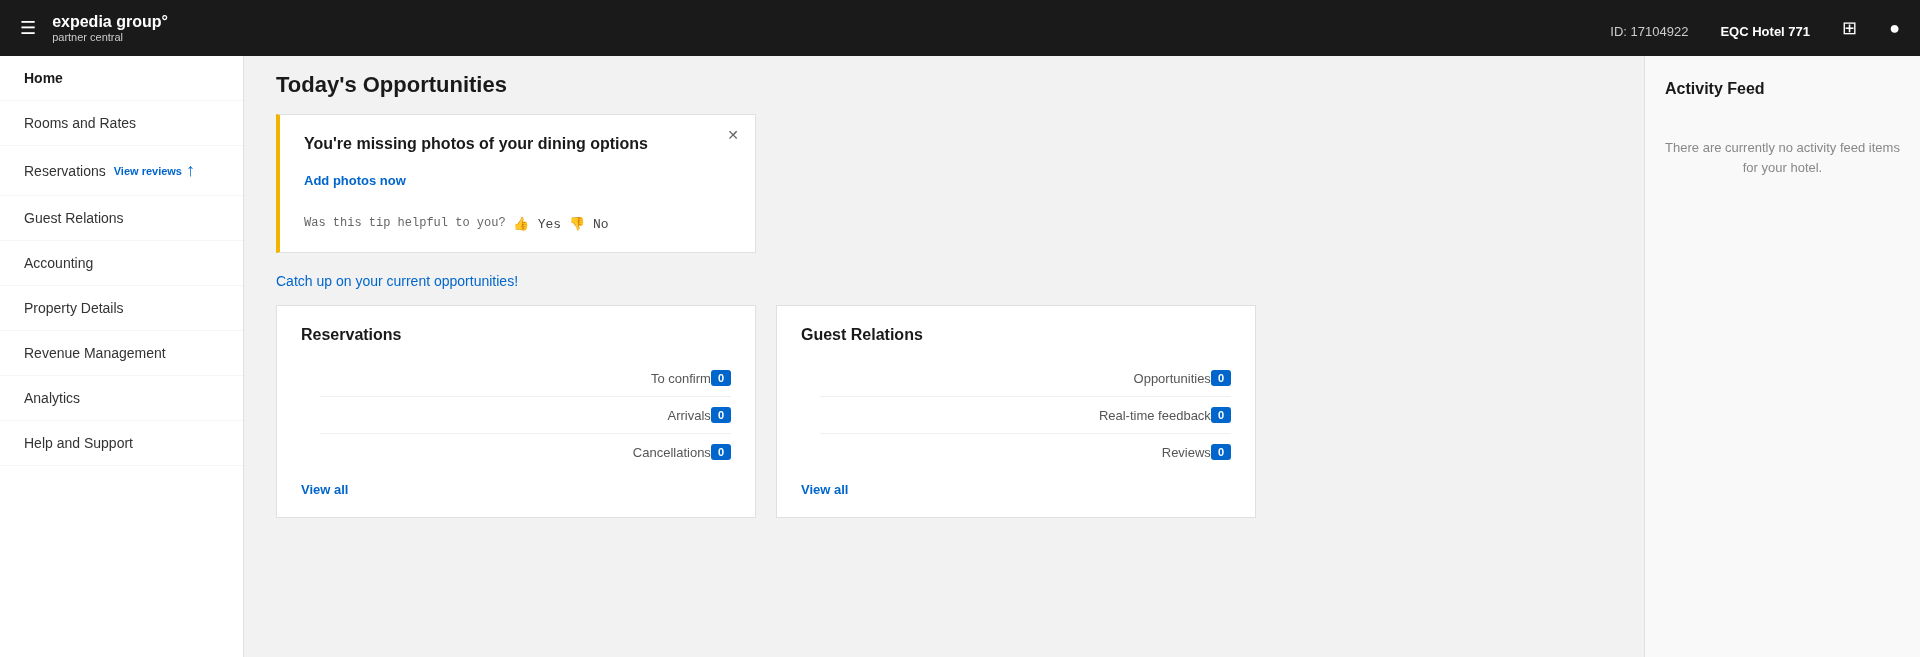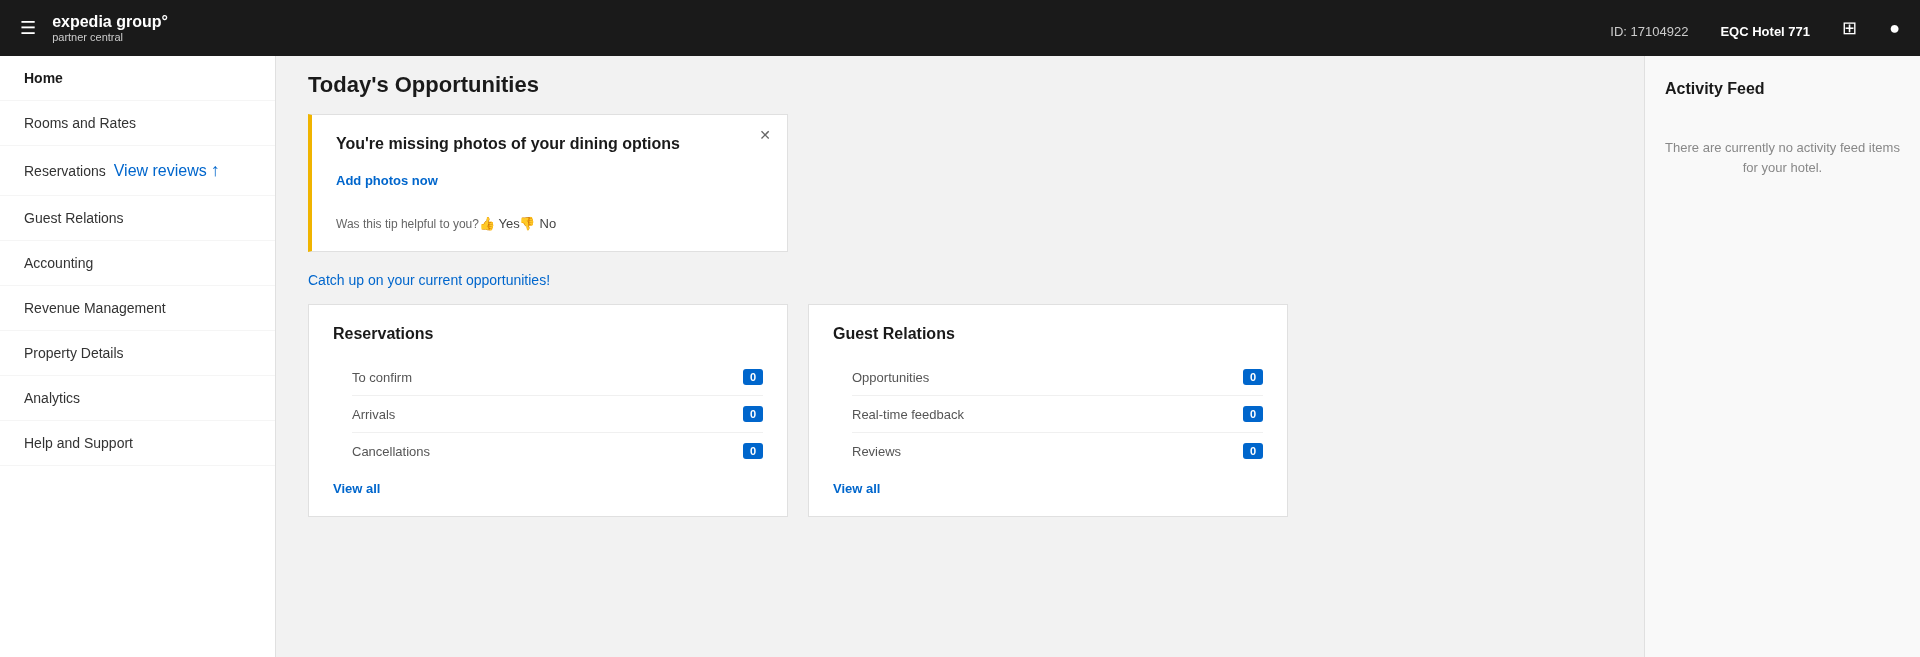--- a/index.html
+++ b/index.html
@@ -22,21 +22,21 @@
     .header-right { margin-left: auto; display: flex; align-items: flex-end; gap: 32px; color: white; font-size: 13px; }
     .header-id { color: #ccc; }
     .header-hotel { color: white; font-weight: bold; }
     .grid-icon, .user-icon { color: white; font-size: 18px; cursor: pointer; }
 
     
     .layout { display: flex; flex: 1; overflow: hidden; }
 
     
     .sidebar {
-      width: 276px;
+      width: 244px;
       background: white;
       flex-shrink: 0;
       border-right: 1px solid #e0e0e0;
       overflow-y: auto;
     }
     .sidebar-item {
       padding: 14px 24px;
       font-size: 14px;
       color: #333;
       cursor: pointer;
@@ -68,61 +68,61 @@
       position: absolute;
       top: 12px;
       right: 16px;
       cursor: pointer;
       font-size: 14px;
       color: #666;
     }
     .opportunity-card h3 { font-size: 16px; font-weight: bold; margin-bottom: 20px; color: #1a1a1a; }
     .opportunity-card p { font-size: 13px; color: #555; margin-bottom: 12px; }
     .opportunity-card .add-link { color: #0066cc; font-size: 13px; font-weight: bold; cursor: pointer; text-decoration: none; display: block; margin-bottom: 28px; }
-    .helpful-row { display: flex; align-items: center; font-size: 12px; color: #666; }
+    .helpful-row { display: flex; gap: 8px; font-size: 12px; color: #666; font-family: Liberation Mono, monospace; }
     .helpful-btn { cursor: pointer; color: #444; font-size: 13px; }
 
     .catch-up-link { color: #0066cc; font-size: 14px; cursor: pointer; margin-bottom: 16px; display: block; }
 
     
     .opportunities-grid { display: flex; gap: 20px; }
     .opp-section {
       background: white;
       border: 1px solid #e0e0e0;
       padding: 20px 24px;
       flex: 1;
       max-width: 480px;
     }
     .opp-section h3 { font-size: 16px; font-weight: bold; margin-bottom: 16px; color: #1a1a1a; }
     .opp-row {
       display: flex;
       align-items: center;
-      justify-content: space-between;
+      justify-content: flex-end;
       padding: 10px 0;
       border-bottom: 1px solid #f0f0f0;
       font-size: 13px;
       color: #555;
       margin-left: 19px;
     }
     .opp-row:last-of-type { border-bottom: none; }
     .badge {
       background: #0066cc;
       color: white;
       font-size: 11px;
       font-weight: bold;
       padding: 2px 7px;
       border-radius: 3px;
       min-width: 20px;
       text-align: center;
     }
     .view-all-link { color: #0066cc; font-size: 13px; font-weight: bold; cursor: pointer; margin-top: 12px; display: block; }
     .view-reviews-text {
       color: #0066cc;
-      font-size: 16px;
-      font-weight: normal;
+      font-size: 11px;
+      font-weight: bold;
       margin-left: 8px;
     }
     .annotation-arrow {
       color: #0066cc;
       font-size: 18px;
       margin-left: 4px;
     }
 
     
     .activity-feed {
@@ -173,24 +173,24 @@
         <span class="annotation-arrow">↑</span>
       </div>
     </div>
     <div class="sidebar-item">
       <span>Guest Relations</span>
     </div>
     <div class="sidebar-item">
       <span>Accounting</span>
     </div>
     <div class="sidebar-item">
+      <span>Property Details</span>
+    </div>
+    <div class="sidebar-item">
       <span>Revenue Management</span>
-    </div>
-    <div class="sidebar-item">
-      <span>Property Details</span>
     </div>
     <div class="sidebar-item">
       <span>Analytics</span>
     </div>
     <div class="sidebar-item">
       <span>Help and Support</span>
     </div>
   </nav>
 
   <main class="main-content">

